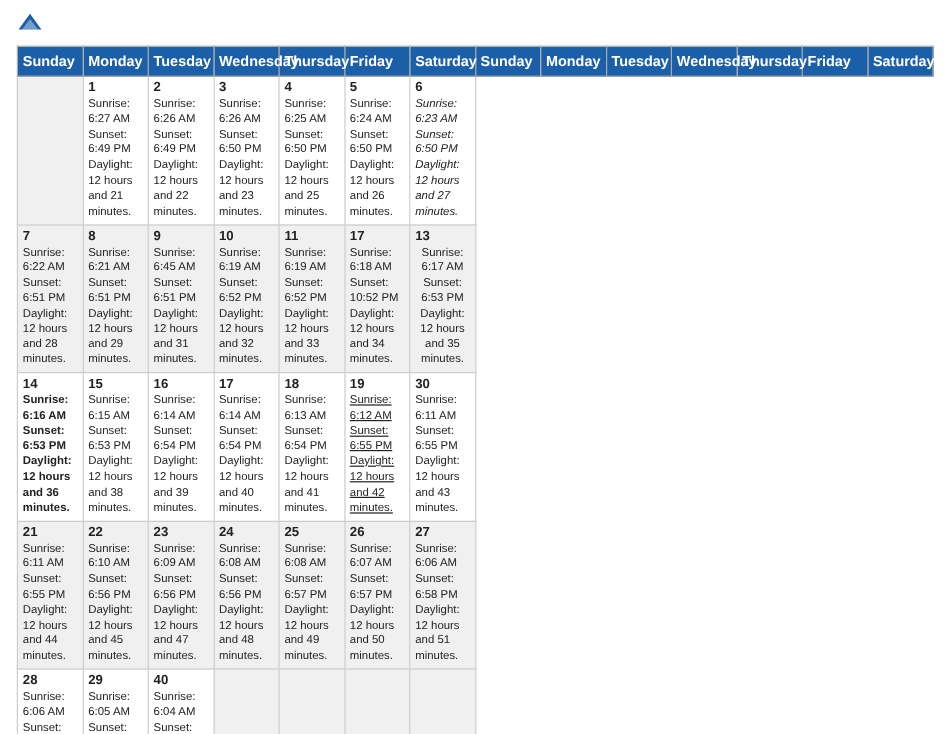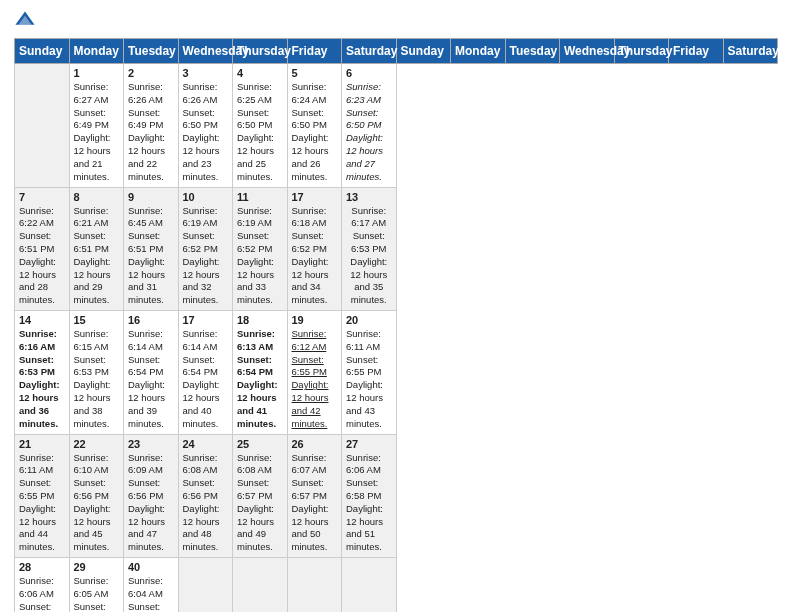--- a/index.html
+++ b/index.html
@@ -217,21 +217,21 @@
           <td>
             <span class="day-num">11</span>
             <div class="day-info" style="white-space: pre-line;">Sunrise: 6:19 AM
 Sunset: 6:52 PM
 Daylight: 12 hours
 and 33 minutes.</div>
           </td>
           <td>
             <span class="day-num">17</span>
             <div class="day-info" style="white-space: pre-line;">Sunrise: 6:18 AM
-Sunset: 6:52 PM
+Sunset: 10:52 PM
 Daylight: 12 hours
 and 34 minutes.</div>
           </td>
           <td>
             <span class="day-num">13</span>
             <div class="day-info" style="white-space: pre-line; text-align: center;">Sunrise: 6:17 AM
 Sunset: 6:53 PM
 Daylight: 12 hours
 and 35 minutes.</div>
           </td>
@@ -260,34 +260,34 @@
           </td>
           <td>
             <span class="day-num">17</span>
             <div class="day-info" style="white-space: pre-line;">Sunrise: 6:14 AM
 Sunset: 6:54 PM
 Daylight: 12 hours
 and 40 minutes.</div>
           </td>
           <td>
             <span class="day-num">18</span>
-            <div class="day-info" style="white-space: pre-line; font-weight: bold;">Sunrise: 6:13 AM
+            <div class="day-info" style="white-space: pre-line;">Sunrise: 6:13 AM
 Sunset: 6:54 PM
 Daylight: 12 hours
 and 41 minutes.</div>
           </td>
           <td>
             <span class="day-num">19</span>
             <div class="day-info" style="white-space: pre-line; text-decoration: underline;">Sunrise: 6:12 AM
 Sunset: 6:55 PM
 Daylight: 12 hours
 and 42 minutes.</div>
           </td>
           <td>
-            <span class="day-num">20</span>
+            <span class="day-num">30</span>
             <div class="day-info" style="white-space: pre-line;">Sunrise: 6:11 AM
 Sunset: 6:55 PM
 Daylight: 12 hours
 and 43 minutes.</div>
           </td>
         </tr>
         <tr>
           <td>
             <span class="day-num">21</span>
             <div class="day-info" style="white-space: pre-line;">Sunrise: 6:11 AM

